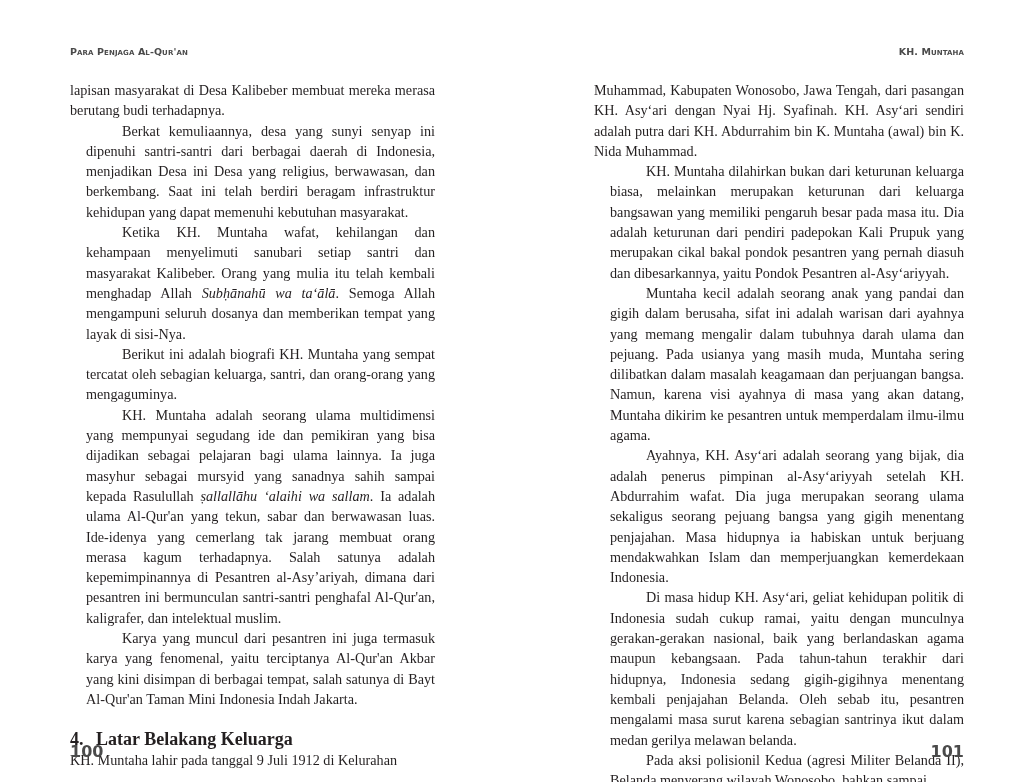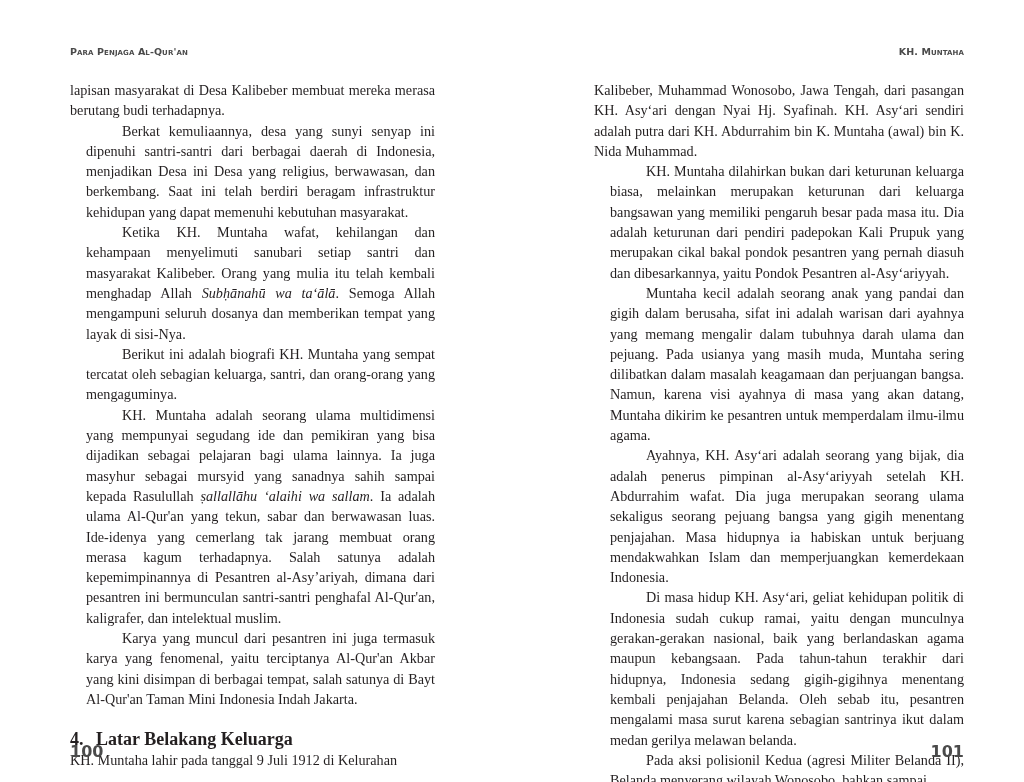--- a/index.html
+++ b/index.html
@@ -52,21 +52,21 @@
     <p class="para indent">Karya yang muncul dari pesantren ini juga termasuk karya yang fenomenal, yaitu terciptanya Al-Qur'an Akbar yang kini disimpan di berbagai tempat, salah satunya di Bayt Al-Qur'an Taman Mini Indonesia Indah Jakarta.</p>
     <div class="section-heading"><span class="num">4.</span><span>Latar Belakang Keluarga</span></div>
     <p class="para noindent">KH. Muntaha lahir pada tanggal 9 Juli 1912 di Kelurahan</p>
   </div>
   <div class="page-number">100</div>
 </div>
 
 <div class="page right">
   <div class="running-head">KH. Muntaha</div>
   <div class="body-text">
-    <p class="para noindent">Kalibeber, Muhammad Wonosobo, Jawa Tengah, dari pasangan KH. Asy‘ari dengan Nyai Hj. Syafinah. KH. Asy‘ari sendiri adalah putra dari KH. Abdurrahim bin K. Muntaha (awal) bin K. Nida Muhammad.</p>
+    <p class="para noindent">Muhammad, Kabupaten Wonosobo, Jawa Tengah, dari pasangan KH. Asy‘ari dengan Nyai Hj. Syafinah. KH. Asy‘ari sendiri adalah putra dari KH. Abdurrahim bin K. Muntaha (awal) bin K. Nida Muhammad.</p>
     <p class="para indent">KH. Muntaha dilahirkan bukan dari keturunan keluarga biasa, melainkan merupakan keturunan dari keluarga bangsawan yang memiliki pengaruh besar pada masa itu. Dia adalah keturunan dari pendiri padepokan Kali Prupuk yang merupa­kan cikal bakal pondok pesantren yang pernah diasuh dan dibesarkannya, yaitu Pondok Pesantren al-Asy‘ariyyah.</p>
     <p class="para indent">Muntaha kecil adalah seorang anak yang pandai dan gigih dalam berusaha, sifat ini adalah warisan dari ayahnya yang memang mengalir dalam tubuhnya darah ulama dan pejuang. Pada usianya yang masih muda, Muntaha sering dilibatkan dalam masalah keagamaan dan perjuangan bangsa. Namun, karena visi ayahnya di masa yang akan datang, Muntaha dikirim ke pesantren untuk memperdalam ilmu-ilmu agama.</p>
     <p class="para indent">Ayahnya, KH. Asy‘ari adalah seorang yang bijak, dia adalah penerus pimpinan al-Asy‘ariyyah setelah KH. Abdurrahim wafat. Dia juga merupakan seorang ulama sekaligus seorang pejuang bangsa yang gigih menentang penjajahan. Masa hidup­nya ia habiskan untuk berjuang mendakwahkan Islam dan mem­perjuangkan kemerdekaan Indonesia.</p>
     <p class="para indent">Di masa hidup KH. Asy‘ari, geliat kehidupan politik di Indonesia sudah cukup ramai, yaitu dengan munculnya gerakan-gerakan nasional, baik yang berlandaskan agama maupun ke­bangsaan. Pada tahun-tahun terakhir dari hidupnya, Indonesia sedang gigih-gigihnya menentang kembali penjajahan Belanda. Oleh sebab itu, pesantren mengalami masa surut karena sebagian santrinya ikut dalam medan gerilya melawan belanda.</p>
     <p class="para indent">Pada aksi polisionil Kedua (agresi Militer Belanda II), Belanda menyerang wilayah Wonosobo, bahkan sampai</p>
   </div>
   <div class="page-number">101</div>
 </div>
 
 </body></html>

